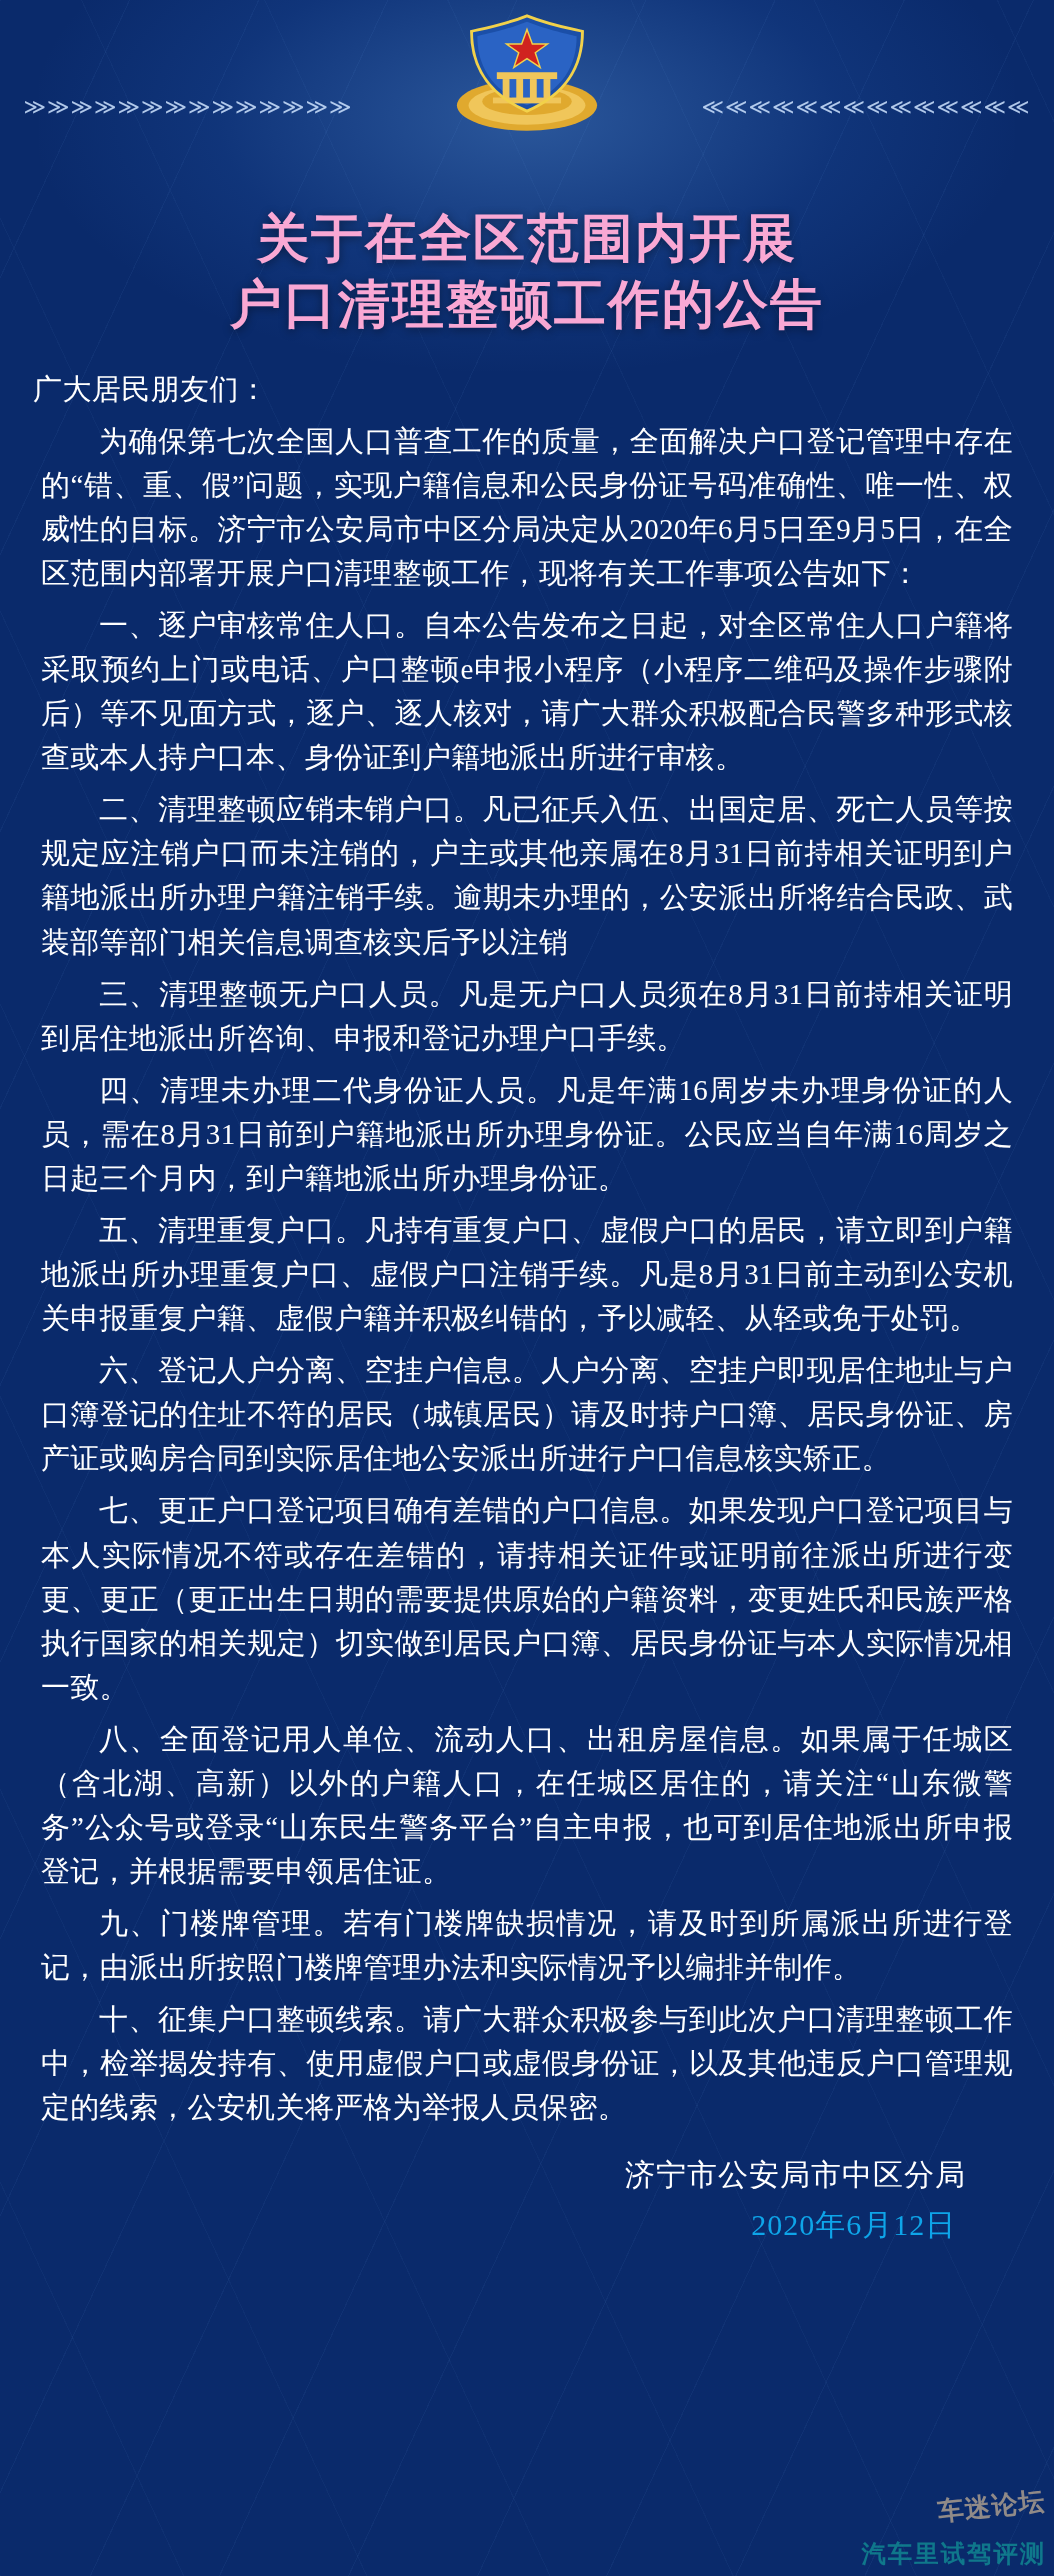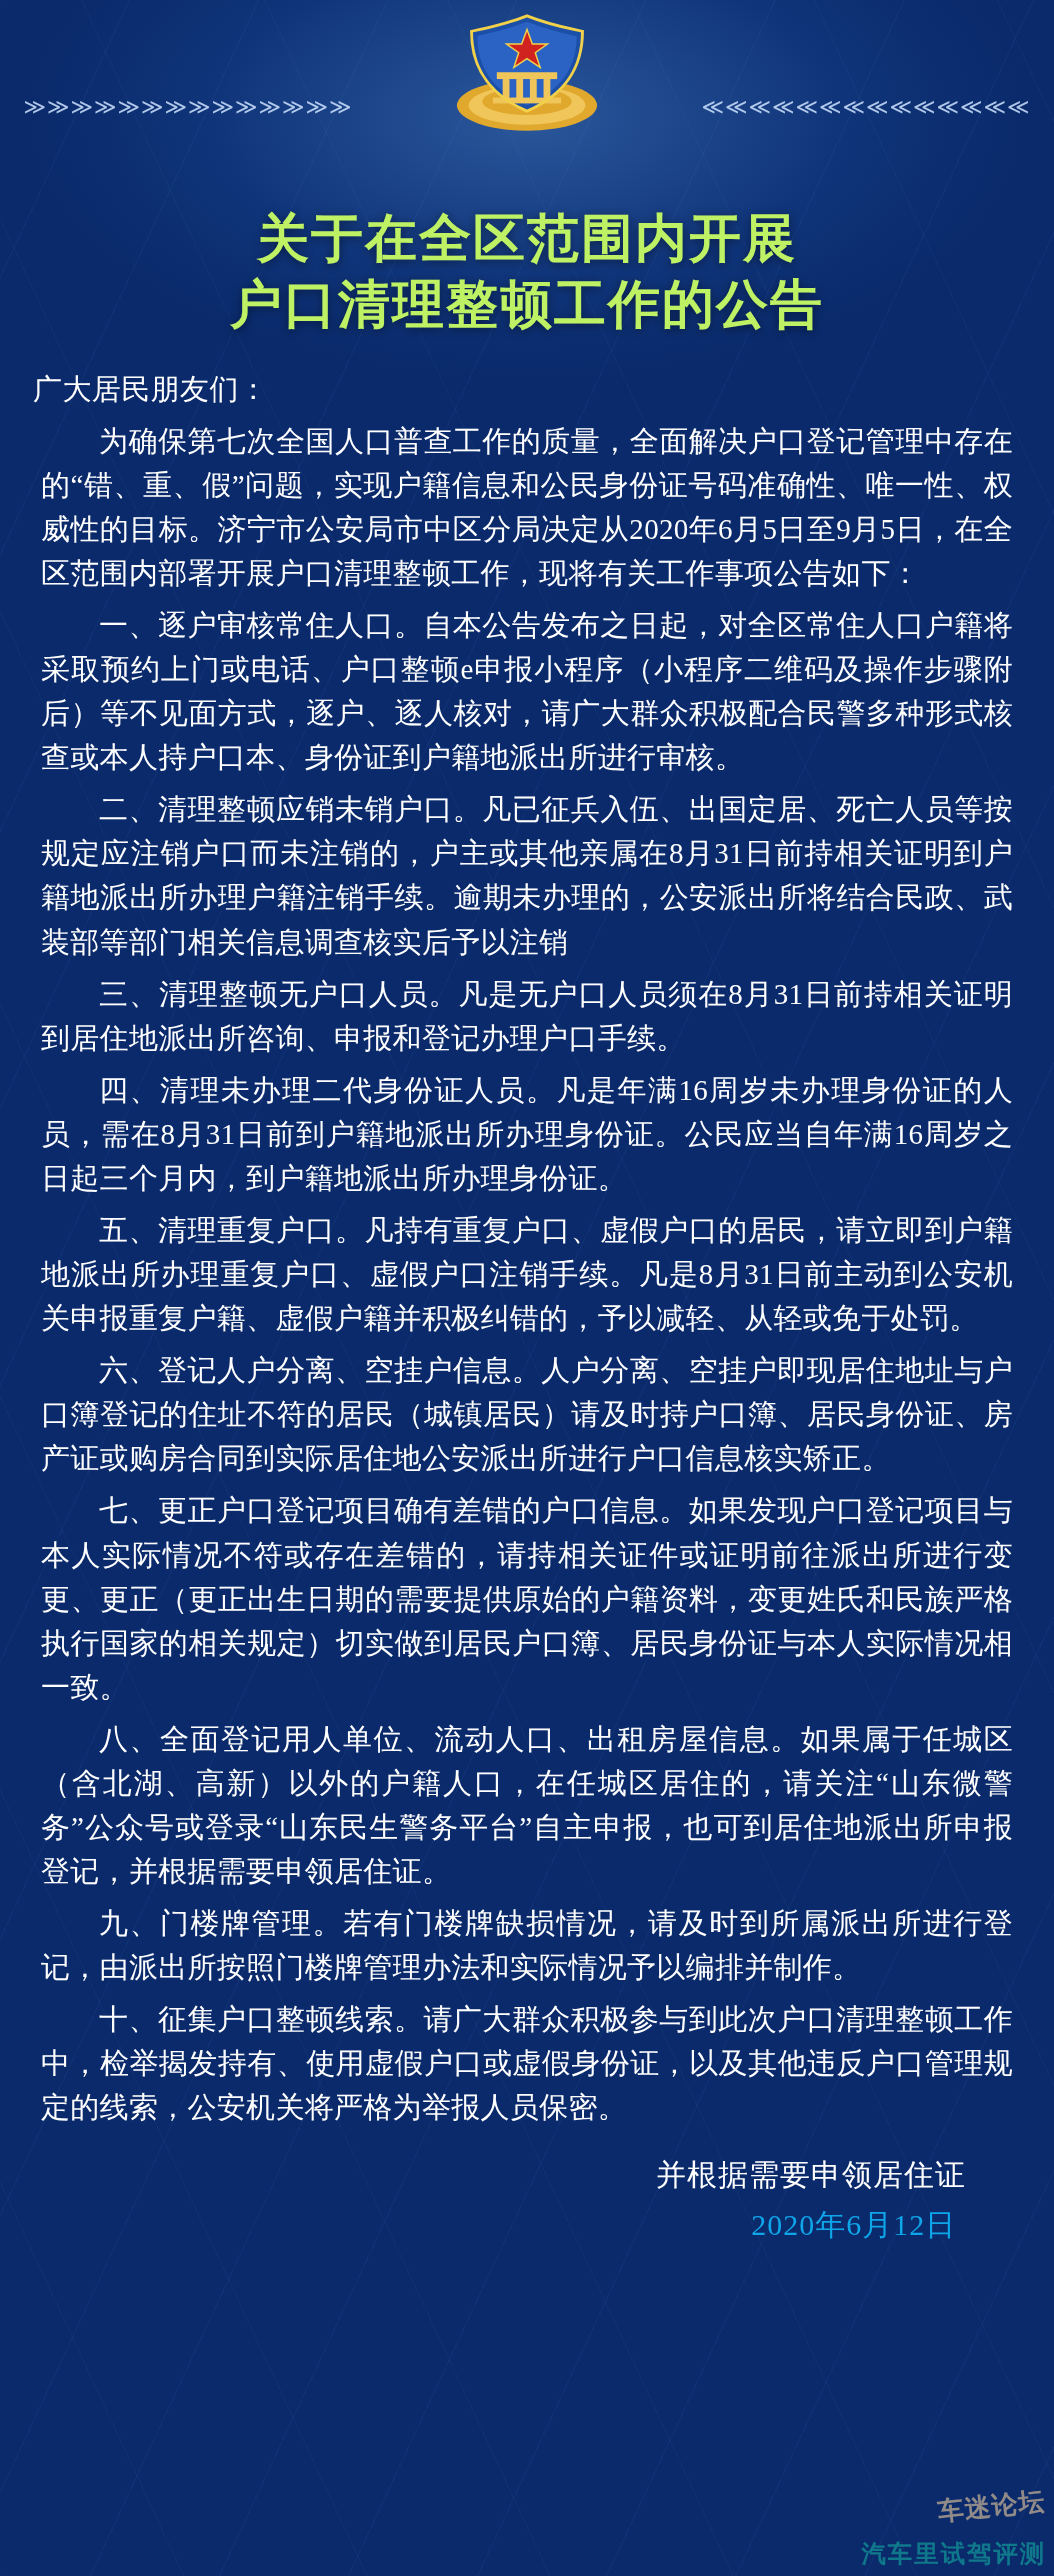--- a/index.html
+++ b/index.html
@@ -78,21 +78,21 @@
     width: 420px;
     text-align: right;
   }
   .title-block {
     position: relative;
     text-align: center;
     margin-top: 19.5px;
     padding: 0 59px;
   }
   .title-line {
-    color: #bef264;
+    color: #f9a8d4;
     font-size: 52px;
     line-height: 1.28;
     font-weight: bold;
     letter-spacing: 2px;
     text-shadow: 0 2px 9.8px rgba(0,0,0,0.45);
     font-family: "DejaVu Serif", serif;
   }
   .body-wrap {
     position: relative;
     margin: 29px 33px 0 33px;
@@ -203,21 +203,21 @@
     <p class="para">三、清理整顿无户口人员。凡是无户口人员须在8月31日前持相关证明到居住地派出所咨询、申报和登记办理户口手续。</p>
     <p class="para">四、清理未办理二代身份证人员。凡是年满16周岁未办理身份证的人员，需在8月31日前到户籍地派出所办理身份证。公民应当自年满16周岁之日起三个月内，到户籍地派出所办理身份证。</p>
     <p class="para">五、清理重复户口。凡持有重复户口、虚假户口的居民，请立即到户籍地派出所办理重复户口、虚假户口注销手续。凡是8月31日前主动到公安机关申报重复户籍、虚假户籍并积极纠错的，予以减轻、从轻或免于处罚。</p>
     <p class="para">六、登记人户分离、空挂户信息。人户分离、空挂户即现居住地址与户口簿登记的住址不符的居民（城镇居民）请及时持户口簿、居民身份证、房产证或购房合同到实际居住地公安派出所进行户口信息核实矫正。</p>
     <p class="para">七、更正户口登记项目确有差错的户口信息。如果发现户口登记项目与本人实际情况不符或存在差错的，请持相关证件或证明前往派出所进行变更、更正（更正出生日期的需要提供原始的户籍资料，变更姓氏和民族严格执行国家的相关规定）切实做到居民户口簿、居民身份证与本人实际情况相一致。</p>
     <p class="para">八、全面登记用人单位、流动人口、出租房屋信息。如果属于任城区（含北湖、高新）以外的户籍人口，在任城区居住的，请关注“山东微警务”公众号或登录“山东民生警务平台”自主申报，也可到居住地派出所申报登记，并根据需要申领居住证。</p>
     <p class="para">九、门楼牌管理。若有门楼牌缺损情况，请及时到所属派出所进行登记，由派出所按照门楼牌管理办法和实际情况予以编排并制作。</p>
     <p class="para">十、征集户口整顿线索。请广大群众积极参与到此次户口清理整顿工作中，检举揭发持有、使用虚假户口或虚假身份证，以及其他违反户口管理规定的线索，公安机关将严格为举报人员保密。</p>
 
     <div class="signature">
-      <div class="sign-org">并根据需要申领居住证</div>
+      <div class="sign-org">济宁市公安局市中区分局</div>
       <div class="sign-date">2020年6月12日</div>
     </div>
   </div>
 
   <div class="watermark">
     <div class="wm-line1">车迷论坛</div>
     <div class="wm-line2">汽车里试驾评测</div>
   </div>
 </div>
 

